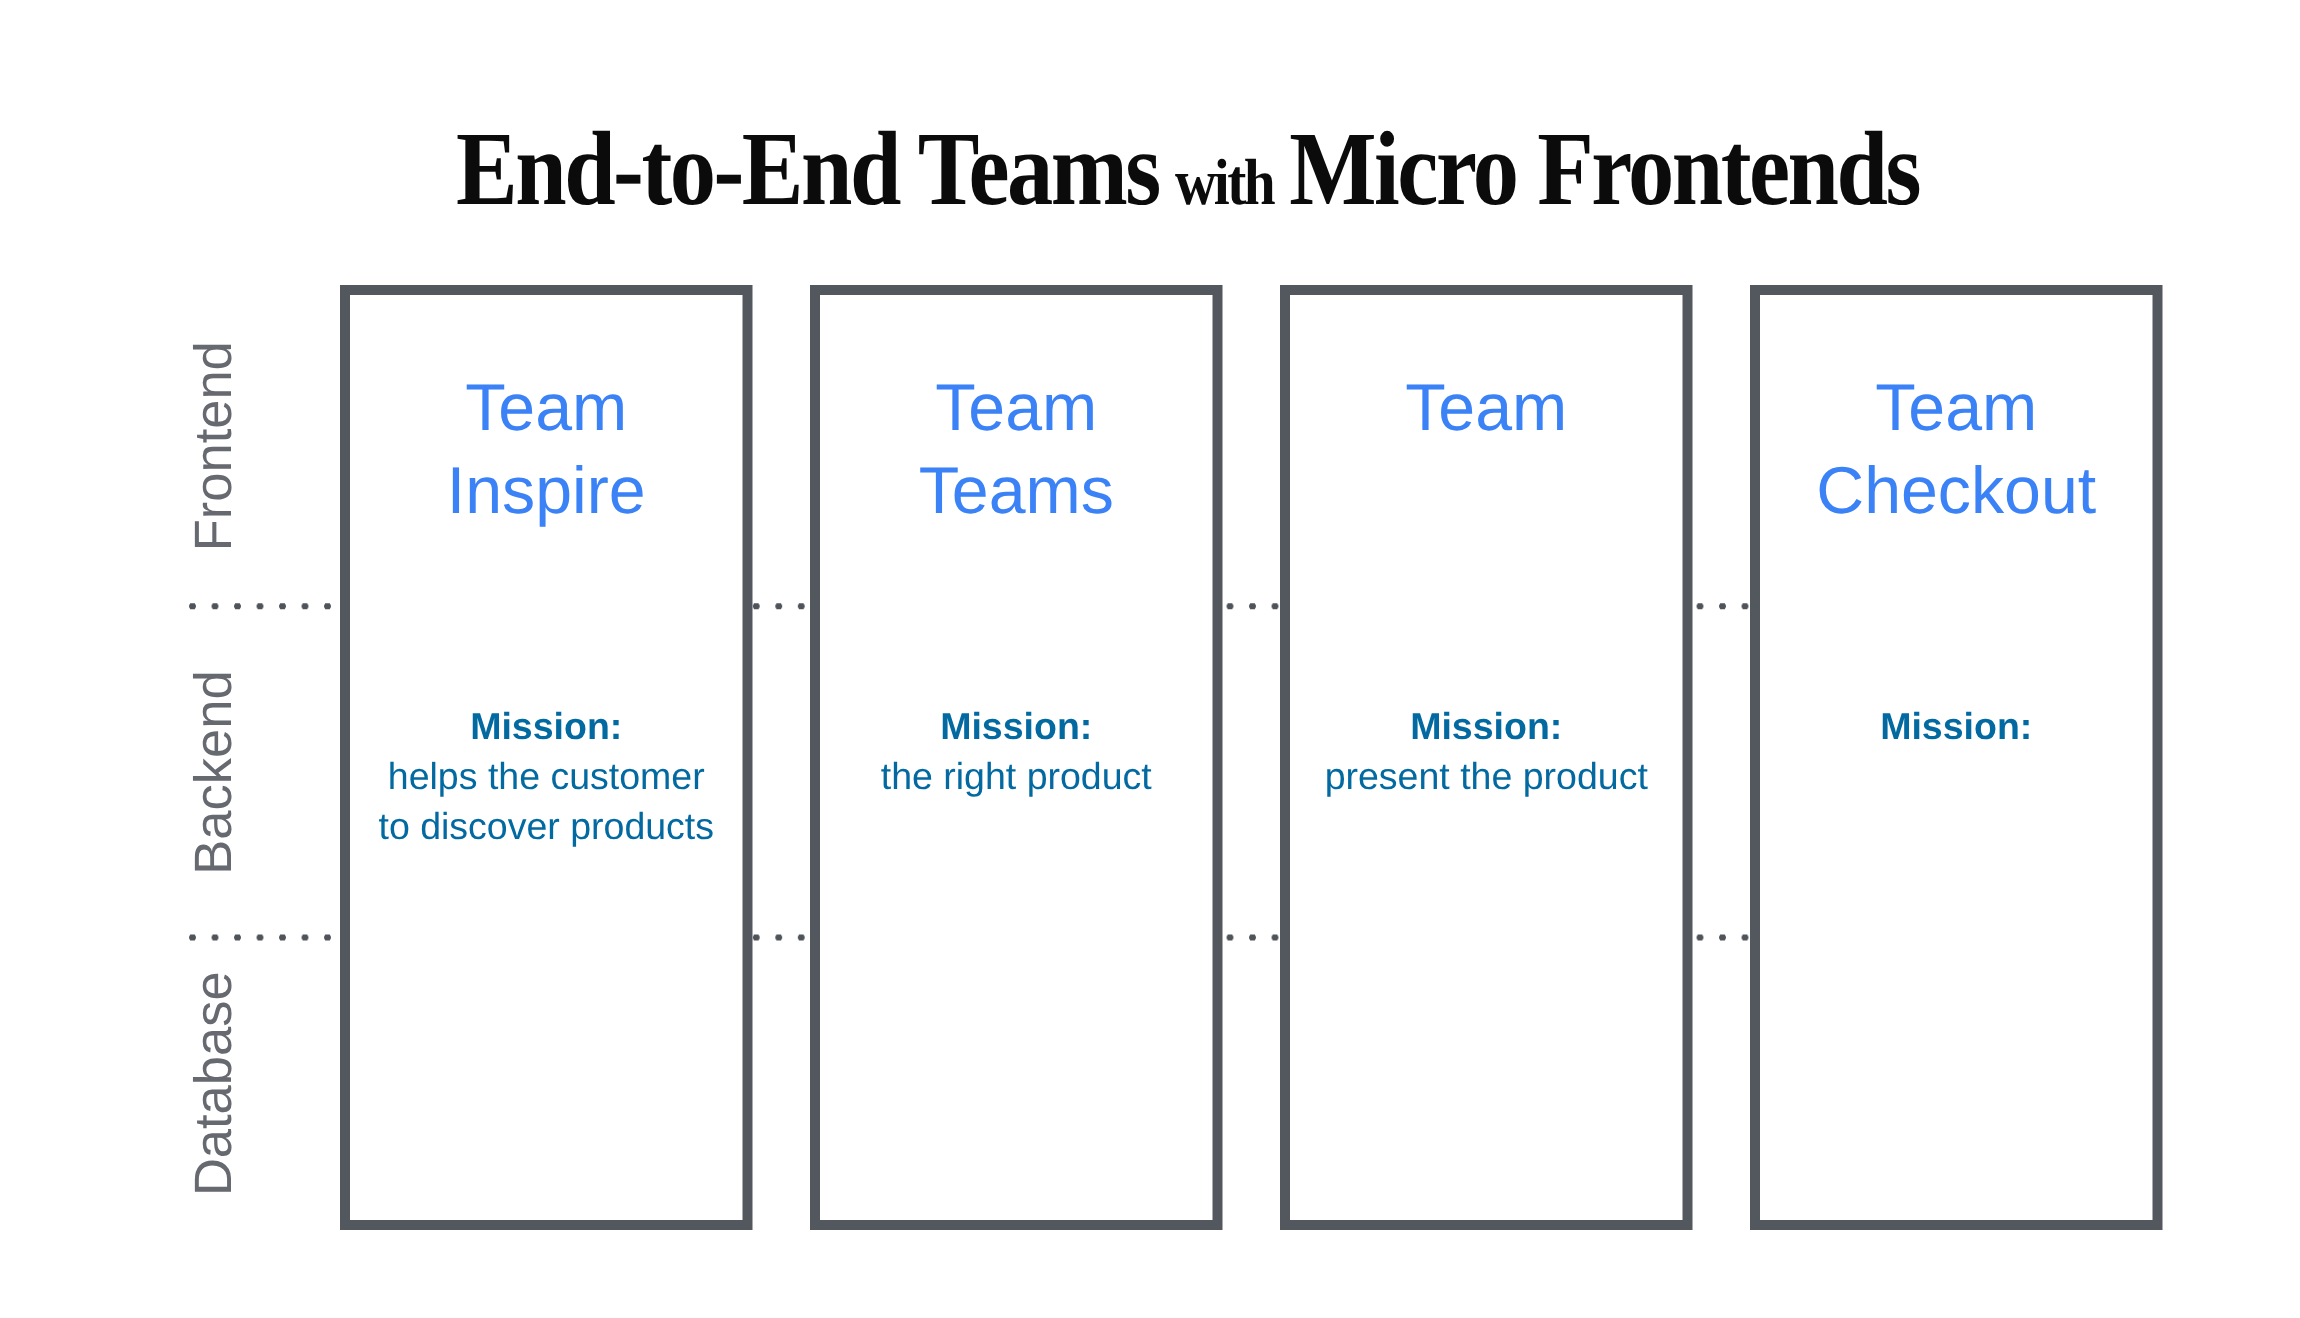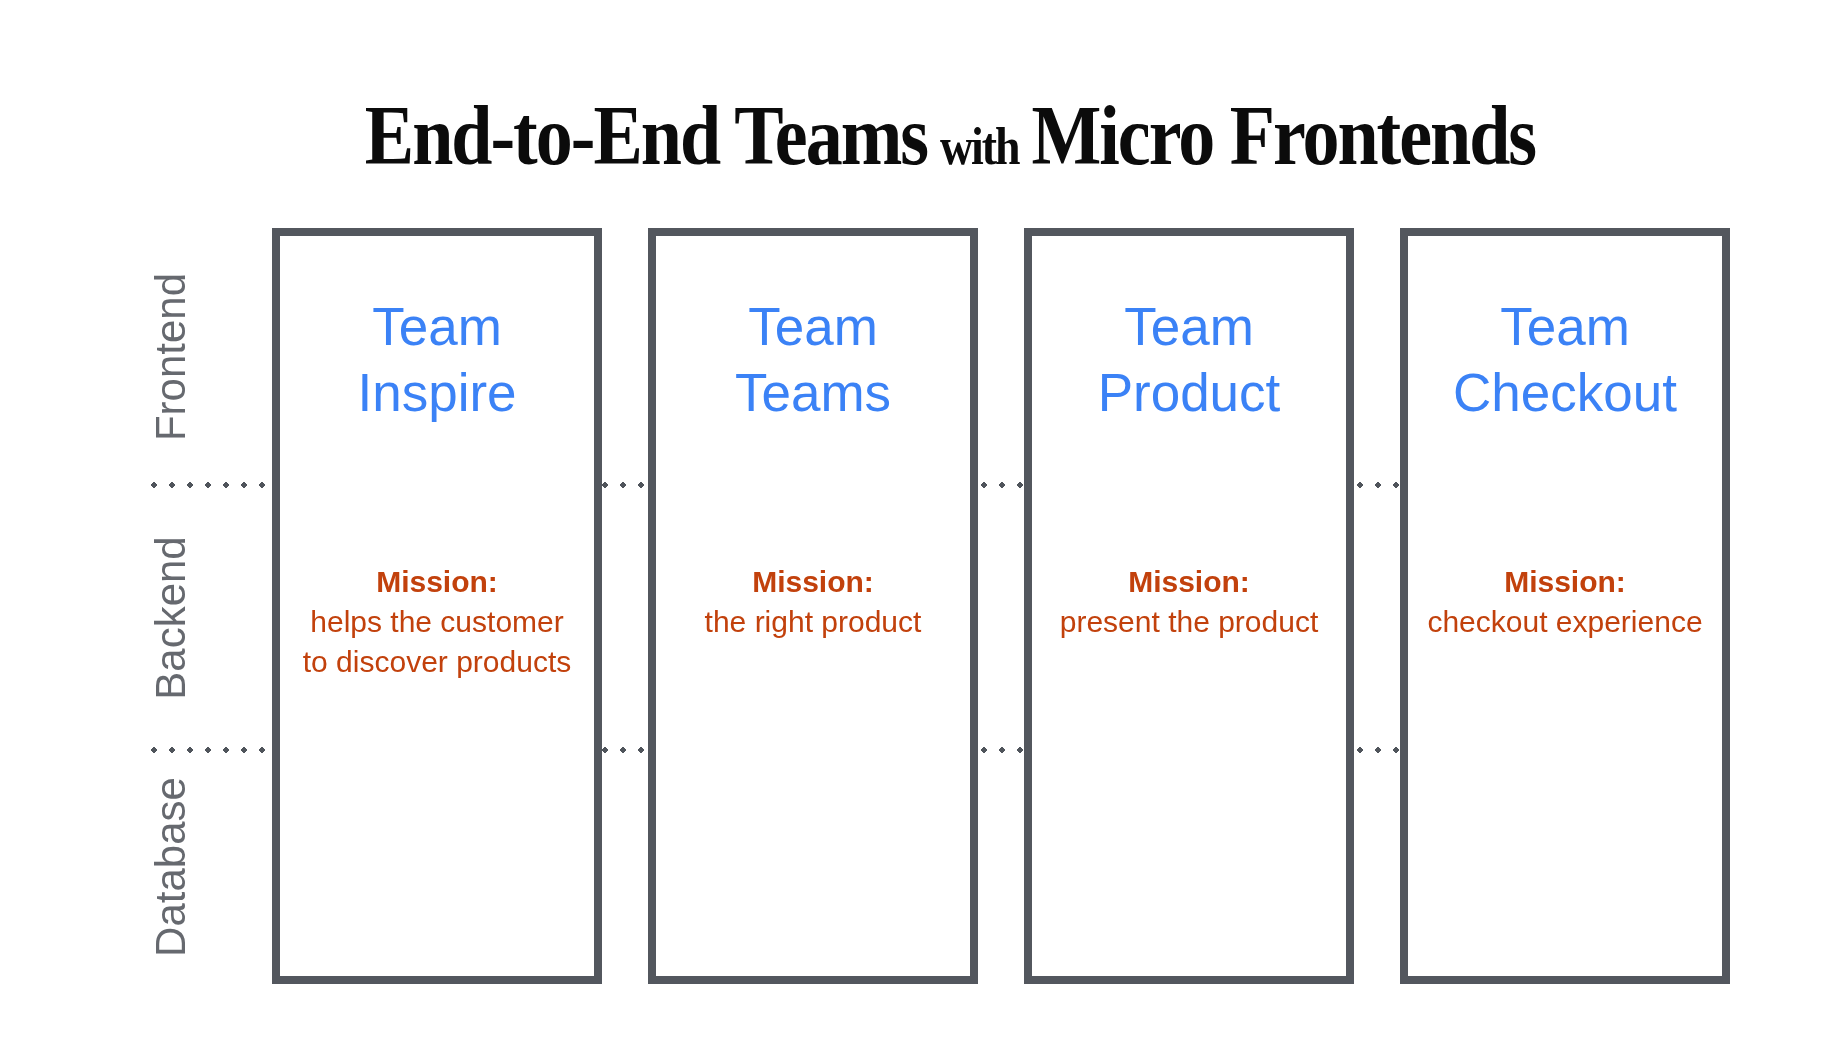--- a/index.html
+++ b/index.html
@@ -87,21 +87,21 @@
     font-size: 53px;
     line-height: 66px;
   }
 
   .mission {
     position: absolute;
     top: 326px;
     left: 0;
     right: 0;
     text-align: center;
-    color: #c2410c;
+    color: #0369a1;
     font-size: 30px;
     line-height: 40px;
   }
   .mission .mission-heading { font-weight: bold; }
 </style>
 </head>
 <body>
 
 <div class="canvas">
 
@@ -142,32 +142,30 @@
     </div>
     <div class="mission">
       <div class="mission-heading">Mission:</div>
       <div>the right product</div>
     </div>
   </div>
 
   <div class="team-box pos3">
     <div class="team-name">
       <div>Team</div>
-      <div>Product</div>
     </div>
     <div class="mission">
       <div class="mission-heading">Mission:</div>
       <div>present the product</div>
     </div>
   </div>
 
   <div class="team-box pos4">
     <div class="team-name">
       <div>Team</div>
       <div>Checkout</div>
     </div>
     <div class="mission">
       <div class="mission-heading">Mission:</div>
-      <div>checkout experience</div>
     </div>
   </div>
 
 </div>
 
 </body></html>

